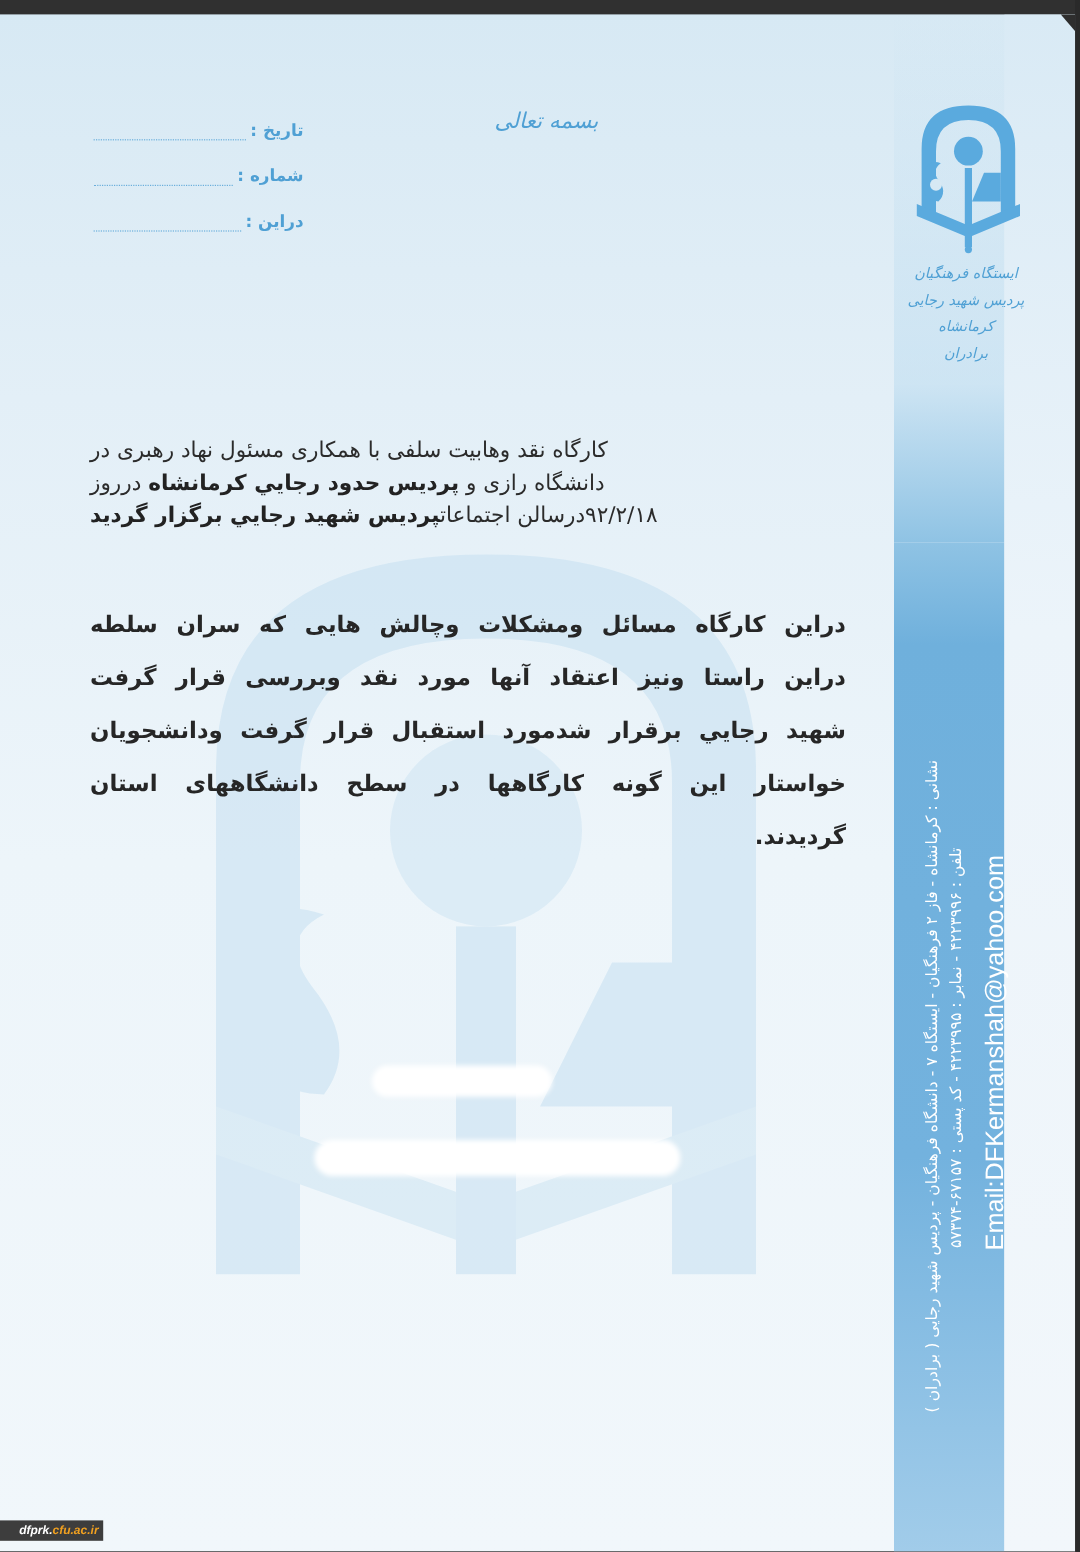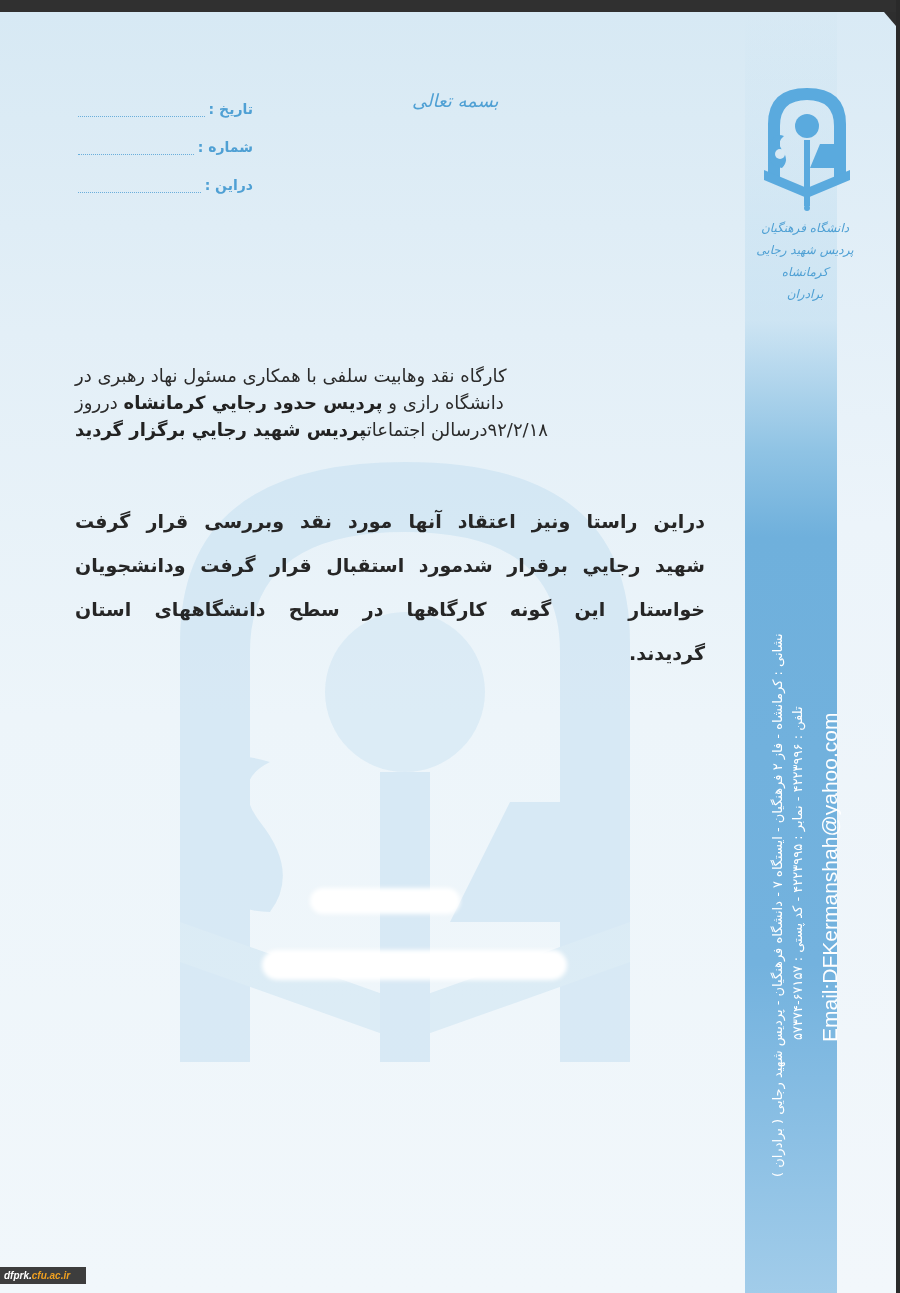--- a/index.html
+++ b/index.html
@@ -213,21 +213,21 @@
       top: 1267px;
       width: 86px;
       height: 17px;
       background: #3d3d3d;
       color: #ffffff;
       font-family: "Liberation Sans", sans-serif;
       font-size: 10px;
       font-weight: bold;
       font-style: italic;
       line-height: 17px;
-      padding-left: 4px;
+      padding-left: 16px;
       box-sizing: border-box;
     }
     .badge .accent { color: #f0a020; }
   </style>
 </head>
 <body>
 
 <div class="top-border"></div>
 
 <div class="page">
@@ -266,37 +266,38 @@
     <path d="M8 95 L8 40 Q8 4 47 4 Q86 4 86 40 L86 95 L74 95 L74 42 Q74 16 47 16 Q20 16 20 42 L20 95 Z" fill="#5aaade"></path>
     <circle cx="47" cy="42" r="12" fill="#5aaade"></circle>
     <path d="M10 60 Q14 48 24 52 Q16 58 22 66 Q30 76 22 84 Q8 82 10 70 Z" fill="#5aaade"></path>
     <circle cx="20" cy="70" r="5" fill="#d7e9f4"></circle>
     <path d="M60 60 L74 60 L74 84 L50 84 Z" fill="#5aaade"></path>
     <path d="M4 86 L47 104 L90 86 L90 96 L47 114 L4 96 Z" fill="#5aaade"></path>
     <rect x="44" y="56" width="6" height="66" fill="#5aaade"></rect>
     <circle cx="47" cy="124" r="3" fill="#5aaade"></circle>
   </svg>
   <div class="logo-caption">
-    <div>دانشگاه فرهنگیان</div>
+    <div>ایستگاه فرهنگیان</div>
     <div>پردیس شهید رجایی کرمانشاه</div>
     <div>برادران</div>
   </div>
 
 
   <div class="intro">
     <div>کارگاه نقد وهابیت سلفی با همکاری مسئول نهاد رهبری    در</div>
     <div>
       <span>دانشگاه رازی و </span><b>پردیس حدود رجايي كرمانشاه</b><span>  درروز</span>
     </div>
     <div>
       <span>۹۲/۲/۱۸درسالن اجتماعات</span><b>پردیس شهید رجايي برگزار گردید</b>
     </div>
   </div>
 
   <div class="main-para">
+    <span class="main-line">دراین کارگاه مسائل ومشکلات وچالش هایی که سران سلطه</span>
     <span class="main-line">دراین راستا ونیز اعتقاد آنها مورد نقد وبررسی قرار گرفت</span>
     <span class="main-line">شهید رجايي برقرار شدمورد استقبال قرار گرفت ودانشجویان</span>
     <span class="main-line">خواستار این گونه کارگاهها در سطح دانشگاههای استان</span>
     <span class="main-line last">گردیدند.</span>
   </div>
 
   <div class="redact" style="left:310px; top:876px; width:150px; height:26px;"></div>
   <div class="redact" style="left:262px; top:938px; width:305px; height:30px;"></div>
 
   <div class="side-text addr">نشانی : کرمانشاه - فاز ۲ فرهنگیان - ایستگاه ۷ - دانشگاه فرهنگیان - پردیس شهید رجایی ( برادران )</div>

